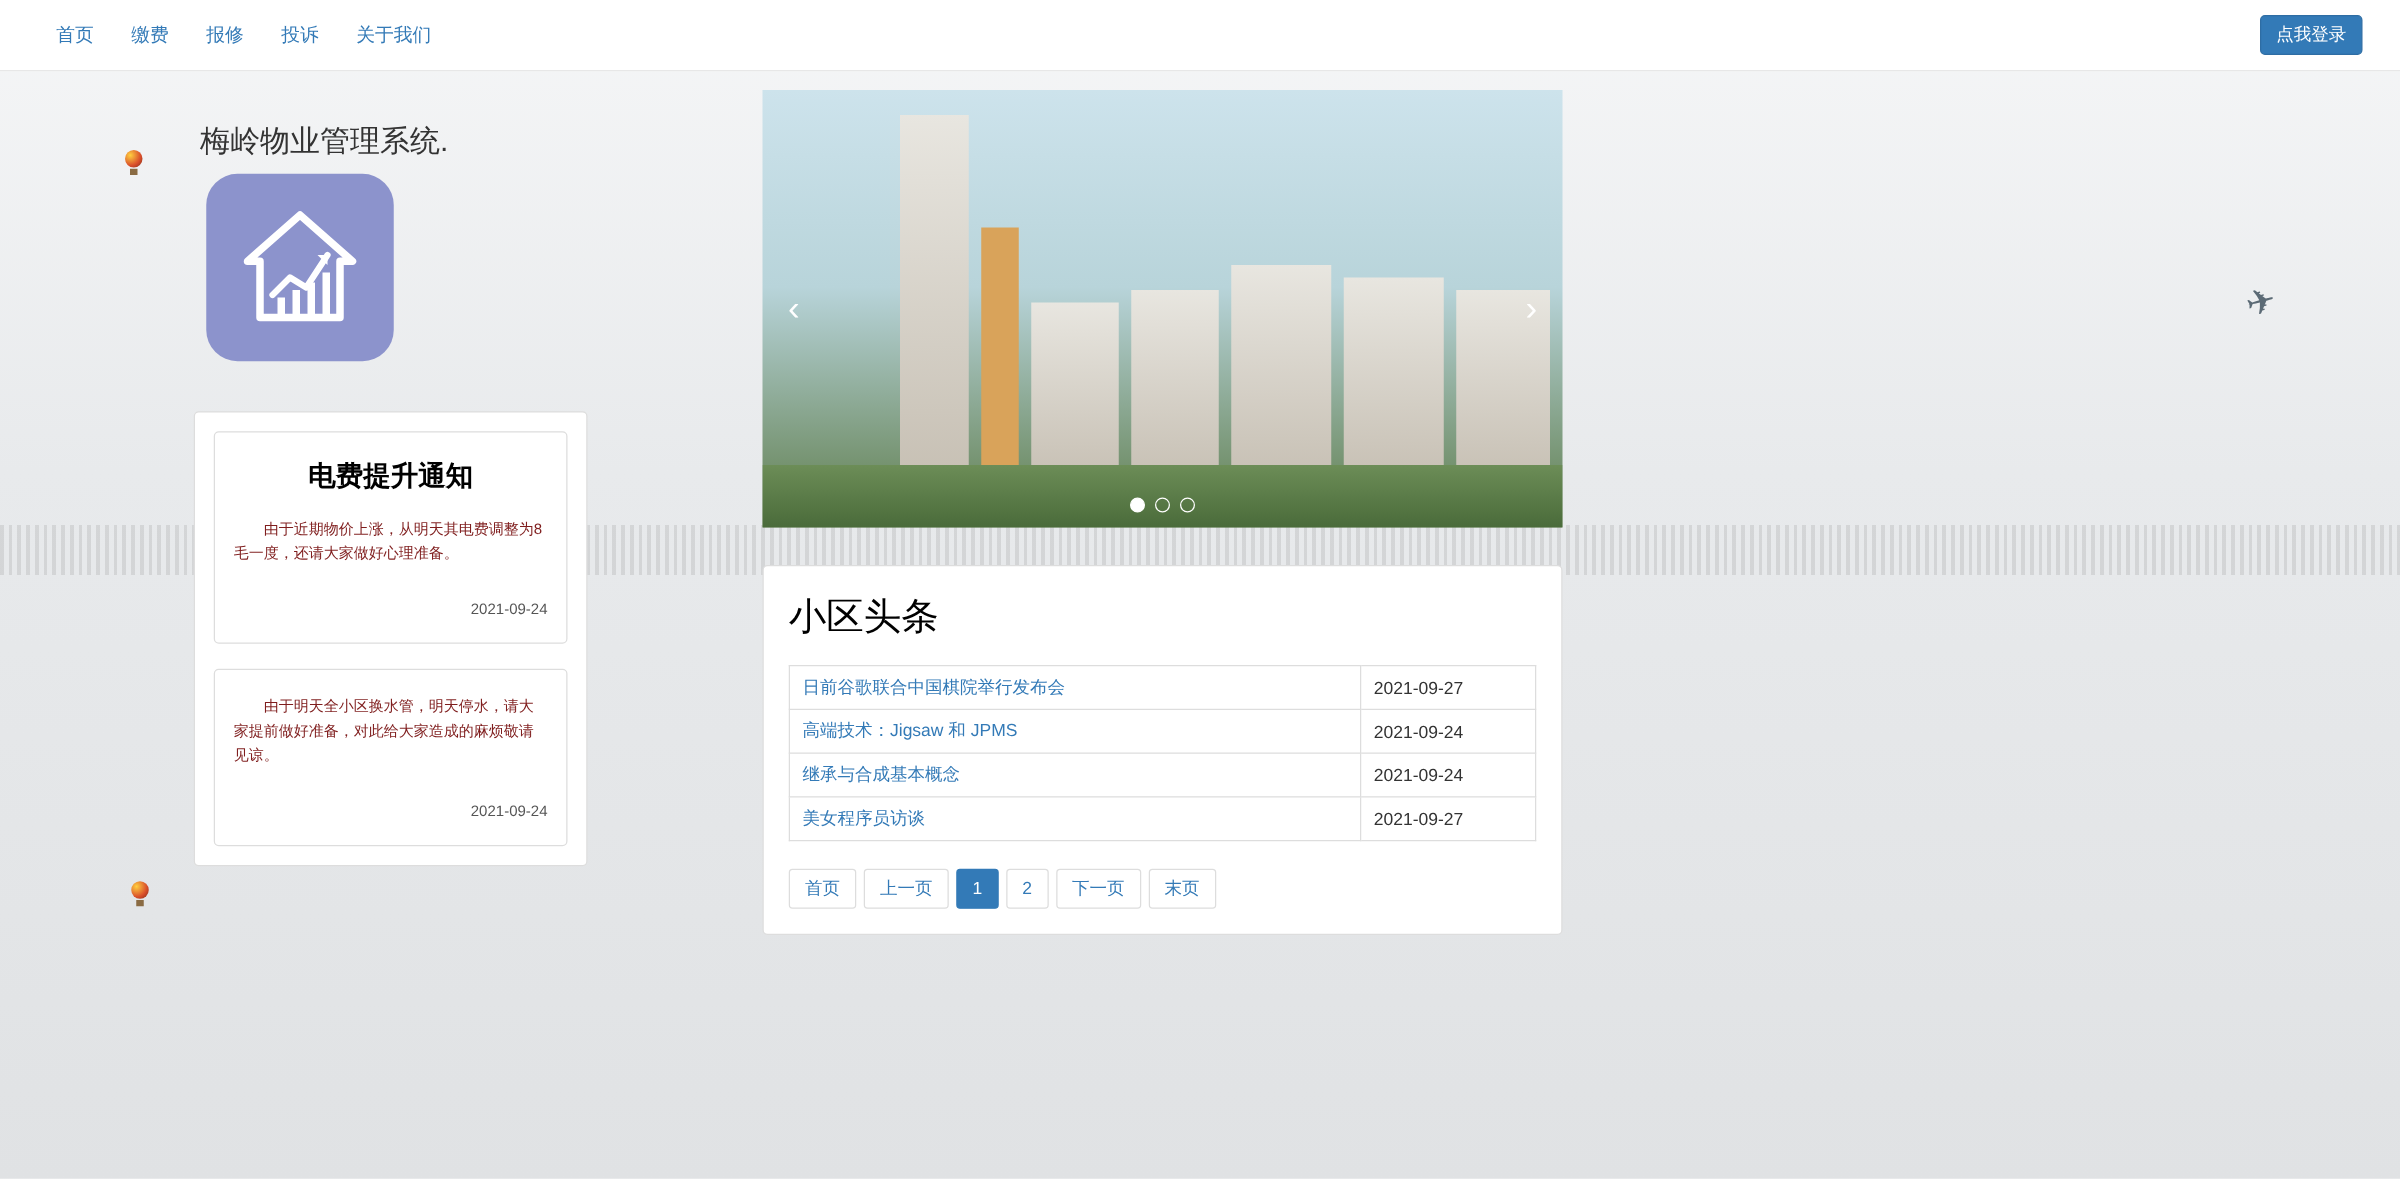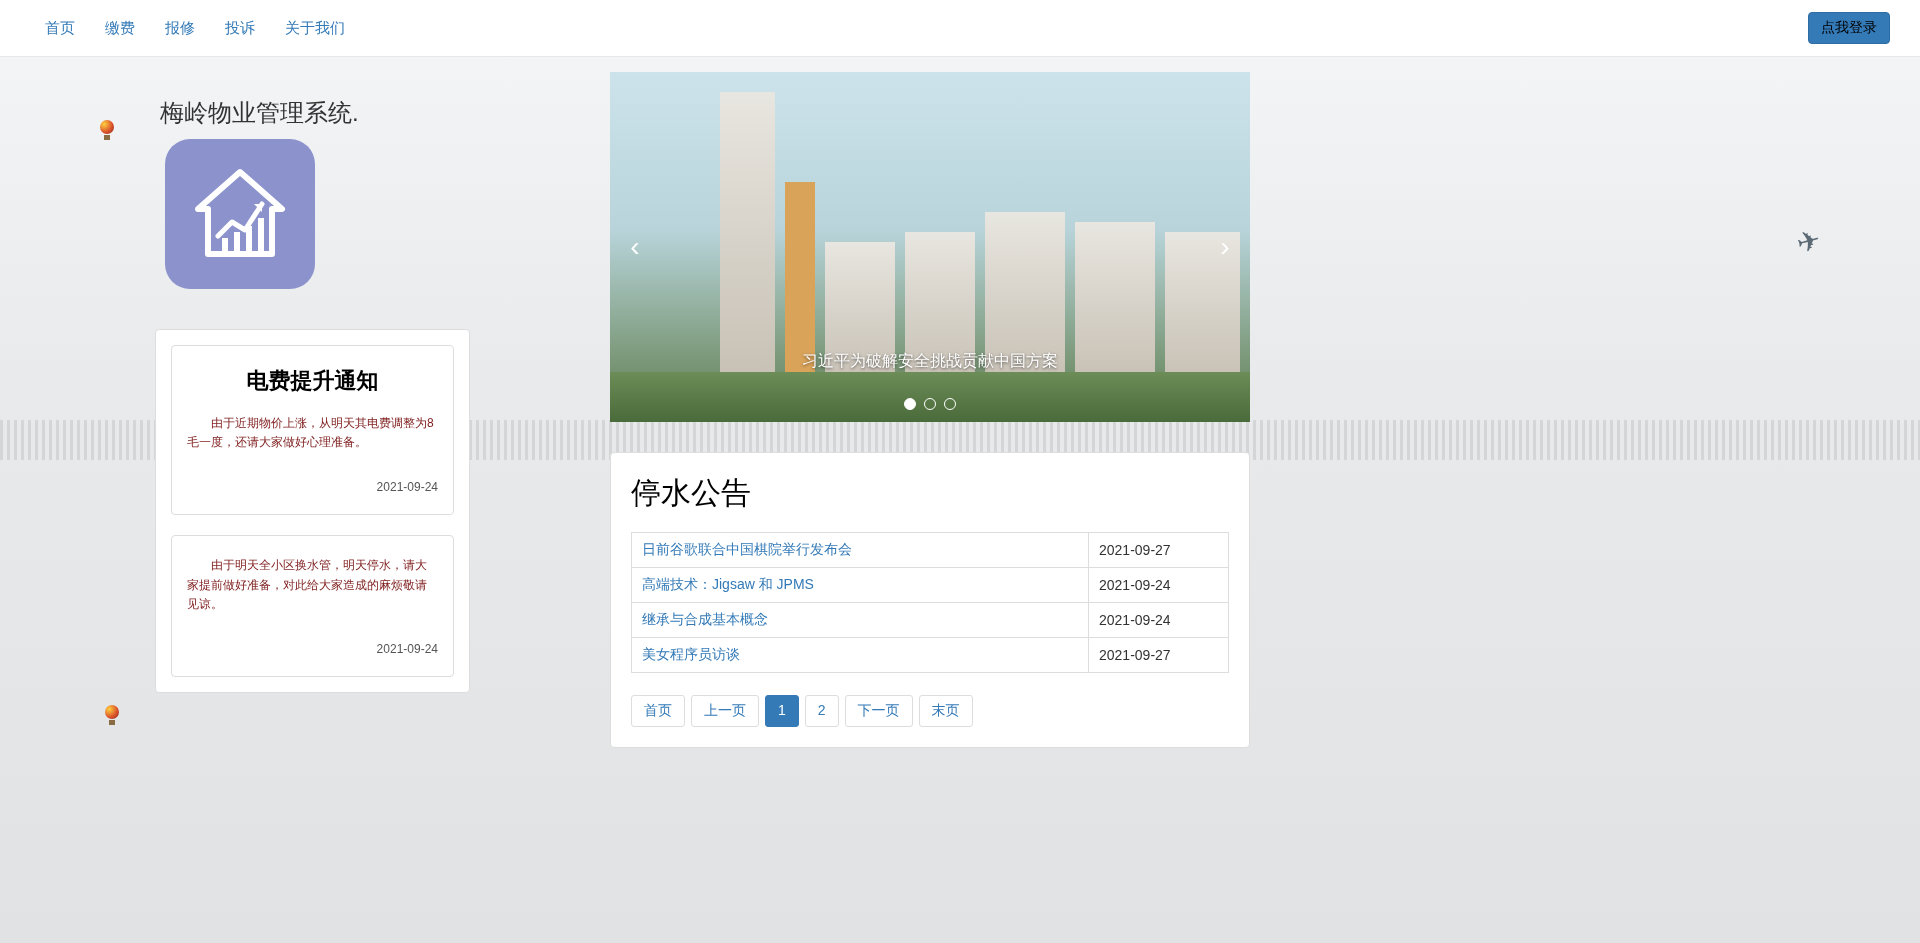--- a/index.html
+++ b/index.html
@@ -33,21 +33,21 @@
 .navbar .nav-links a {
   color: #337ab7;
   text-decoration: none;
   padding: 18px 15px;
   font-size: 15px;
   cursor: pointer;
 }
 .navbar .login-btn {
   margin-left: auto;
   background: #337ab7;
-  color: #000000;
+  color: #ffffff;
   border: 1px solid #2e6da4;
   border-radius: 4px;
   padding: 6px 12px;
   font-size: 14px;
   cursor: pointer;
 }
 .content-wrap {
   position: relative;
   z-index: 1;
   display: flex;
@@ -302,30 +302,29 @@
         <div class="bldg" style="left:465px;width:80px;height:160px"></div>
         <div class="bldg" style="left:555px;width:75px;height:150px"></div>
         <div style="position:absolute;bottom:0;left:0;right:0;height:50px;background:linear-gradient(180deg,#6c8d57,#4a6b3a)"></div>
       </div>
       <div class="ctrl prev">
         <span>‹</span>
       </div>
       <div class="ctrl next">
         <span>›</span>
       </div>
-      <div class="caption">习近平为破解安全挑战贡献中国方案</div>
       <div class="indicators">
         <span class="active"></span>
         <span></span>
         <span></span>
       </div>
     </div>
 
     <div class="headlines">
-      <h2>停水公告</h2>
+      <h2>小区头条</h2>
       <table class="news-table">
         <tbody id="news-tbody">
             <tr>
               <td><a>日前谷歌联合中国棋院举行发布会</a></td>
               <td>2021-09-27</td>
             </tr>
             <tr>
               <td><a>高端技术：Jigsaw 和 JPMS</a></td>
               <td>2021-09-24</td>
             </tr>

